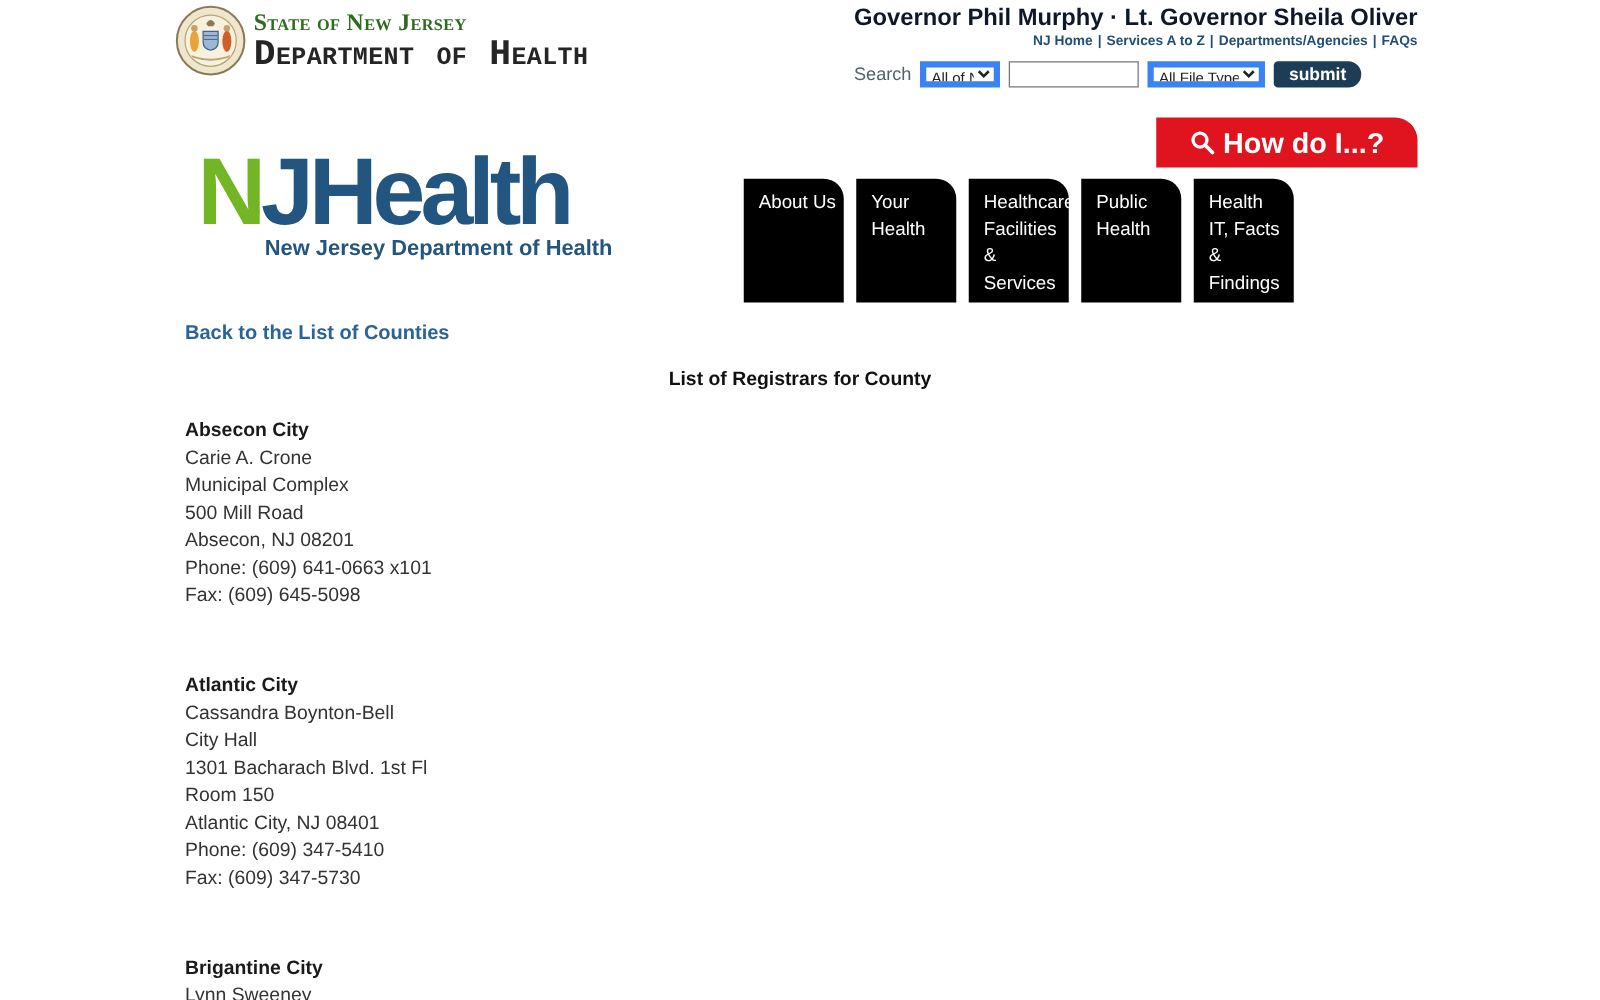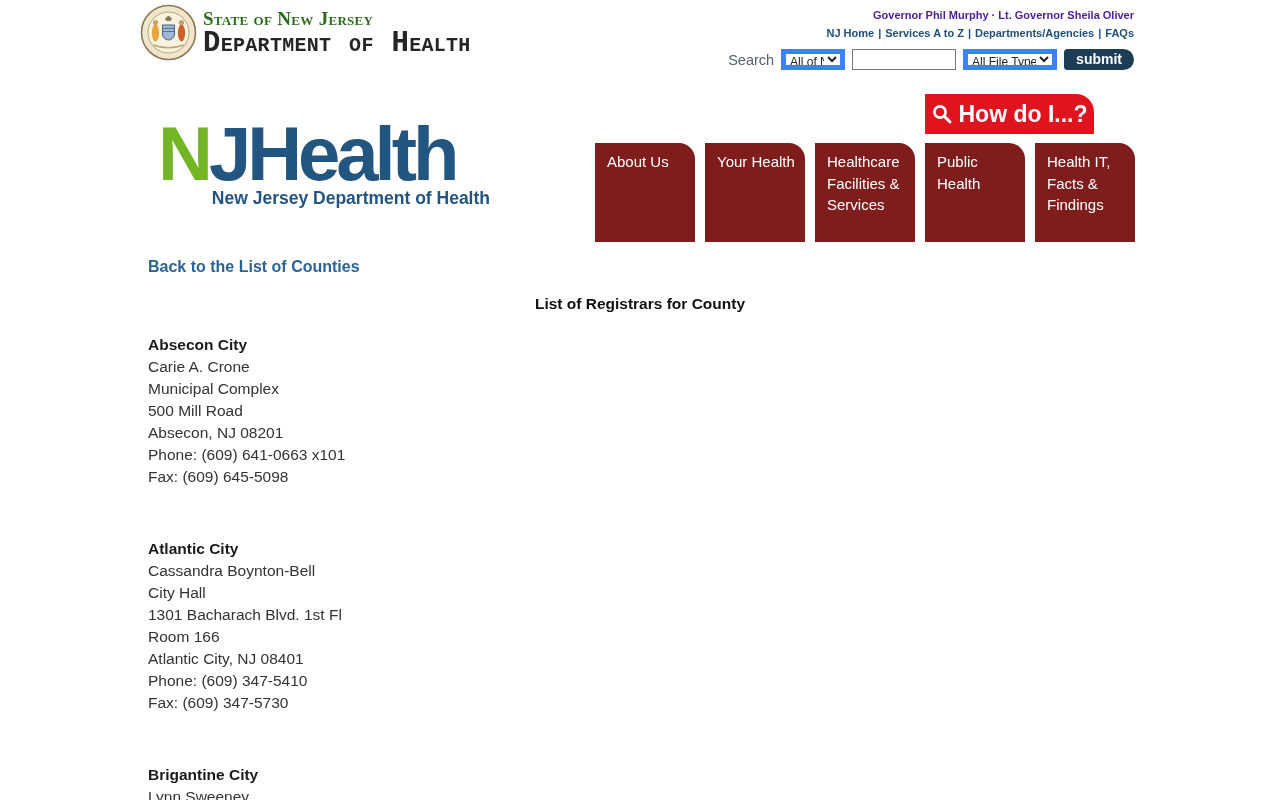--- a/index.html
+++ b/index.html
@@ -15,21 +15,21 @@
   .agency-line1 {
     font-variant:small-caps; font-weight:700; font-size:19px; line-height:20px;
     color:#2f6b1f; letter-spacing:.3px;
   }
   .agency-line2 {
     font-variant:small-caps; font-weight:700; font-size:29px; line-height:29px;
     color:#252525; letter-spacing:.3px;font-family:Liberation Mono, monospace;
   }
 
   .hdr-right { position:absolute; top:7px; right:146px; text-align:right; }
-  .gov-line { color:#4c1d95; font-weight:700; font-size:11px; line-height:16px; }
+  .gov-line { color:#0f172a; font-weight:700; font-size:19px; line-height:16px; }
   .top-links { margin-top:2px; color:#1f4e79; font-weight:700; font-size:11px; line-height:17px; }
   .top-links a { color:#1f4e79; text-decoration:none; cursor:pointer; }
   .top-links .sep { padding:0 4px; }
 
   .search-row { margin-top:7px; display:flex; justify-content:flex-start; align-items:center; gap:7px; }
   .search-label { color:#51626f; font-size:14.5px; }
   .search-row select {
     height:21px; font-size:12px; border:5px solid #3b82f6; background:#fff; color:#222;
     font-family:"Liberation Sans", sans-serif;
   }
@@ -44,28 +44,28 @@
 
   
   .brand { position:absolute; left:158px; top:116px; cursor:pointer; width:332px; }
   .brand-big { font-size:76px; line-height:76px; font-weight:800; letter-spacing:-4px; white-space:nowrap; }
   .brand-n { color:#72b626; }
   .brand-j, .brand-health { color:#235581; }
   .brand-sub { margin-top:-4px; text-align:right; color:#235581; font-weight:700; font-size:17.5px; }
 
   
   .howdoi {
-    position:absolute; left:925px; top:94px; width:169px; height:40px;
+    position:absolute; left:925px; top:94px; width:209px; height:40px;
     background:#e0141f; border-radius:0 18px 0 0; color:#fff; cursor:pointer;
     display:flex; align-items:center; justify-content:center; gap:5px;
     font-weight:700; font-size:23px;
   }
   .nav-row { position:absolute; left:595px; top:143px; display:flex; gap:10px; }
   .nav-btn {
-    width:100px; height:99px; background:#7f1d1d; border-radius:0 16px 0 0;
+    width:80px; height:99px; background:#000000; border-radius:0 16px 0 0;
     color:#fff; font-size:15px; line-height:21.5px; padding:8px 6px 0 12px; cursor:pointer;
   }
 
   
   .back-link {
     position:absolute; left:148px; top:258px;
     color:#2a6496; font-weight:700; font-size:16px; cursor:pointer; text-decoration:none;text-align:center;
   }
   .page-title {
     position:absolute; left:0; top:295px; width:1280px; text-align:center;
@@ -149,21 +149,21 @@
         <div class="line">500 Mill Road</div>
         <div class="line">Absecon, NJ 08201</div>
         <div class="line">Phone: (609) 641-0663 x101</div>
         <div class="line">Fax: (609) 645-5098</div>
       </div>
       <div class="entry">
         <div class="muni">Atlantic City</div>
         <div class="line">Cassandra Boynton-Bell</div>
         <div class="line">City Hall</div>
         <div class="line">1301 Bacharach Blvd. 1st Fl</div>
-        <div class="line">Room 166</div>
+        <div class="line">Room 150</div>
         <div class="line">Atlantic City, NJ 08401</div>
         <div class="line">Phone: (609) 347-5410</div>
         <div class="line">Fax: (609) 347-5730</div>
       </div>
       <div class="entry">
         <div class="muni">Brigantine City</div>
         <div class="line">Lynn Sweeney</div>
       </div>
     </div>
 

